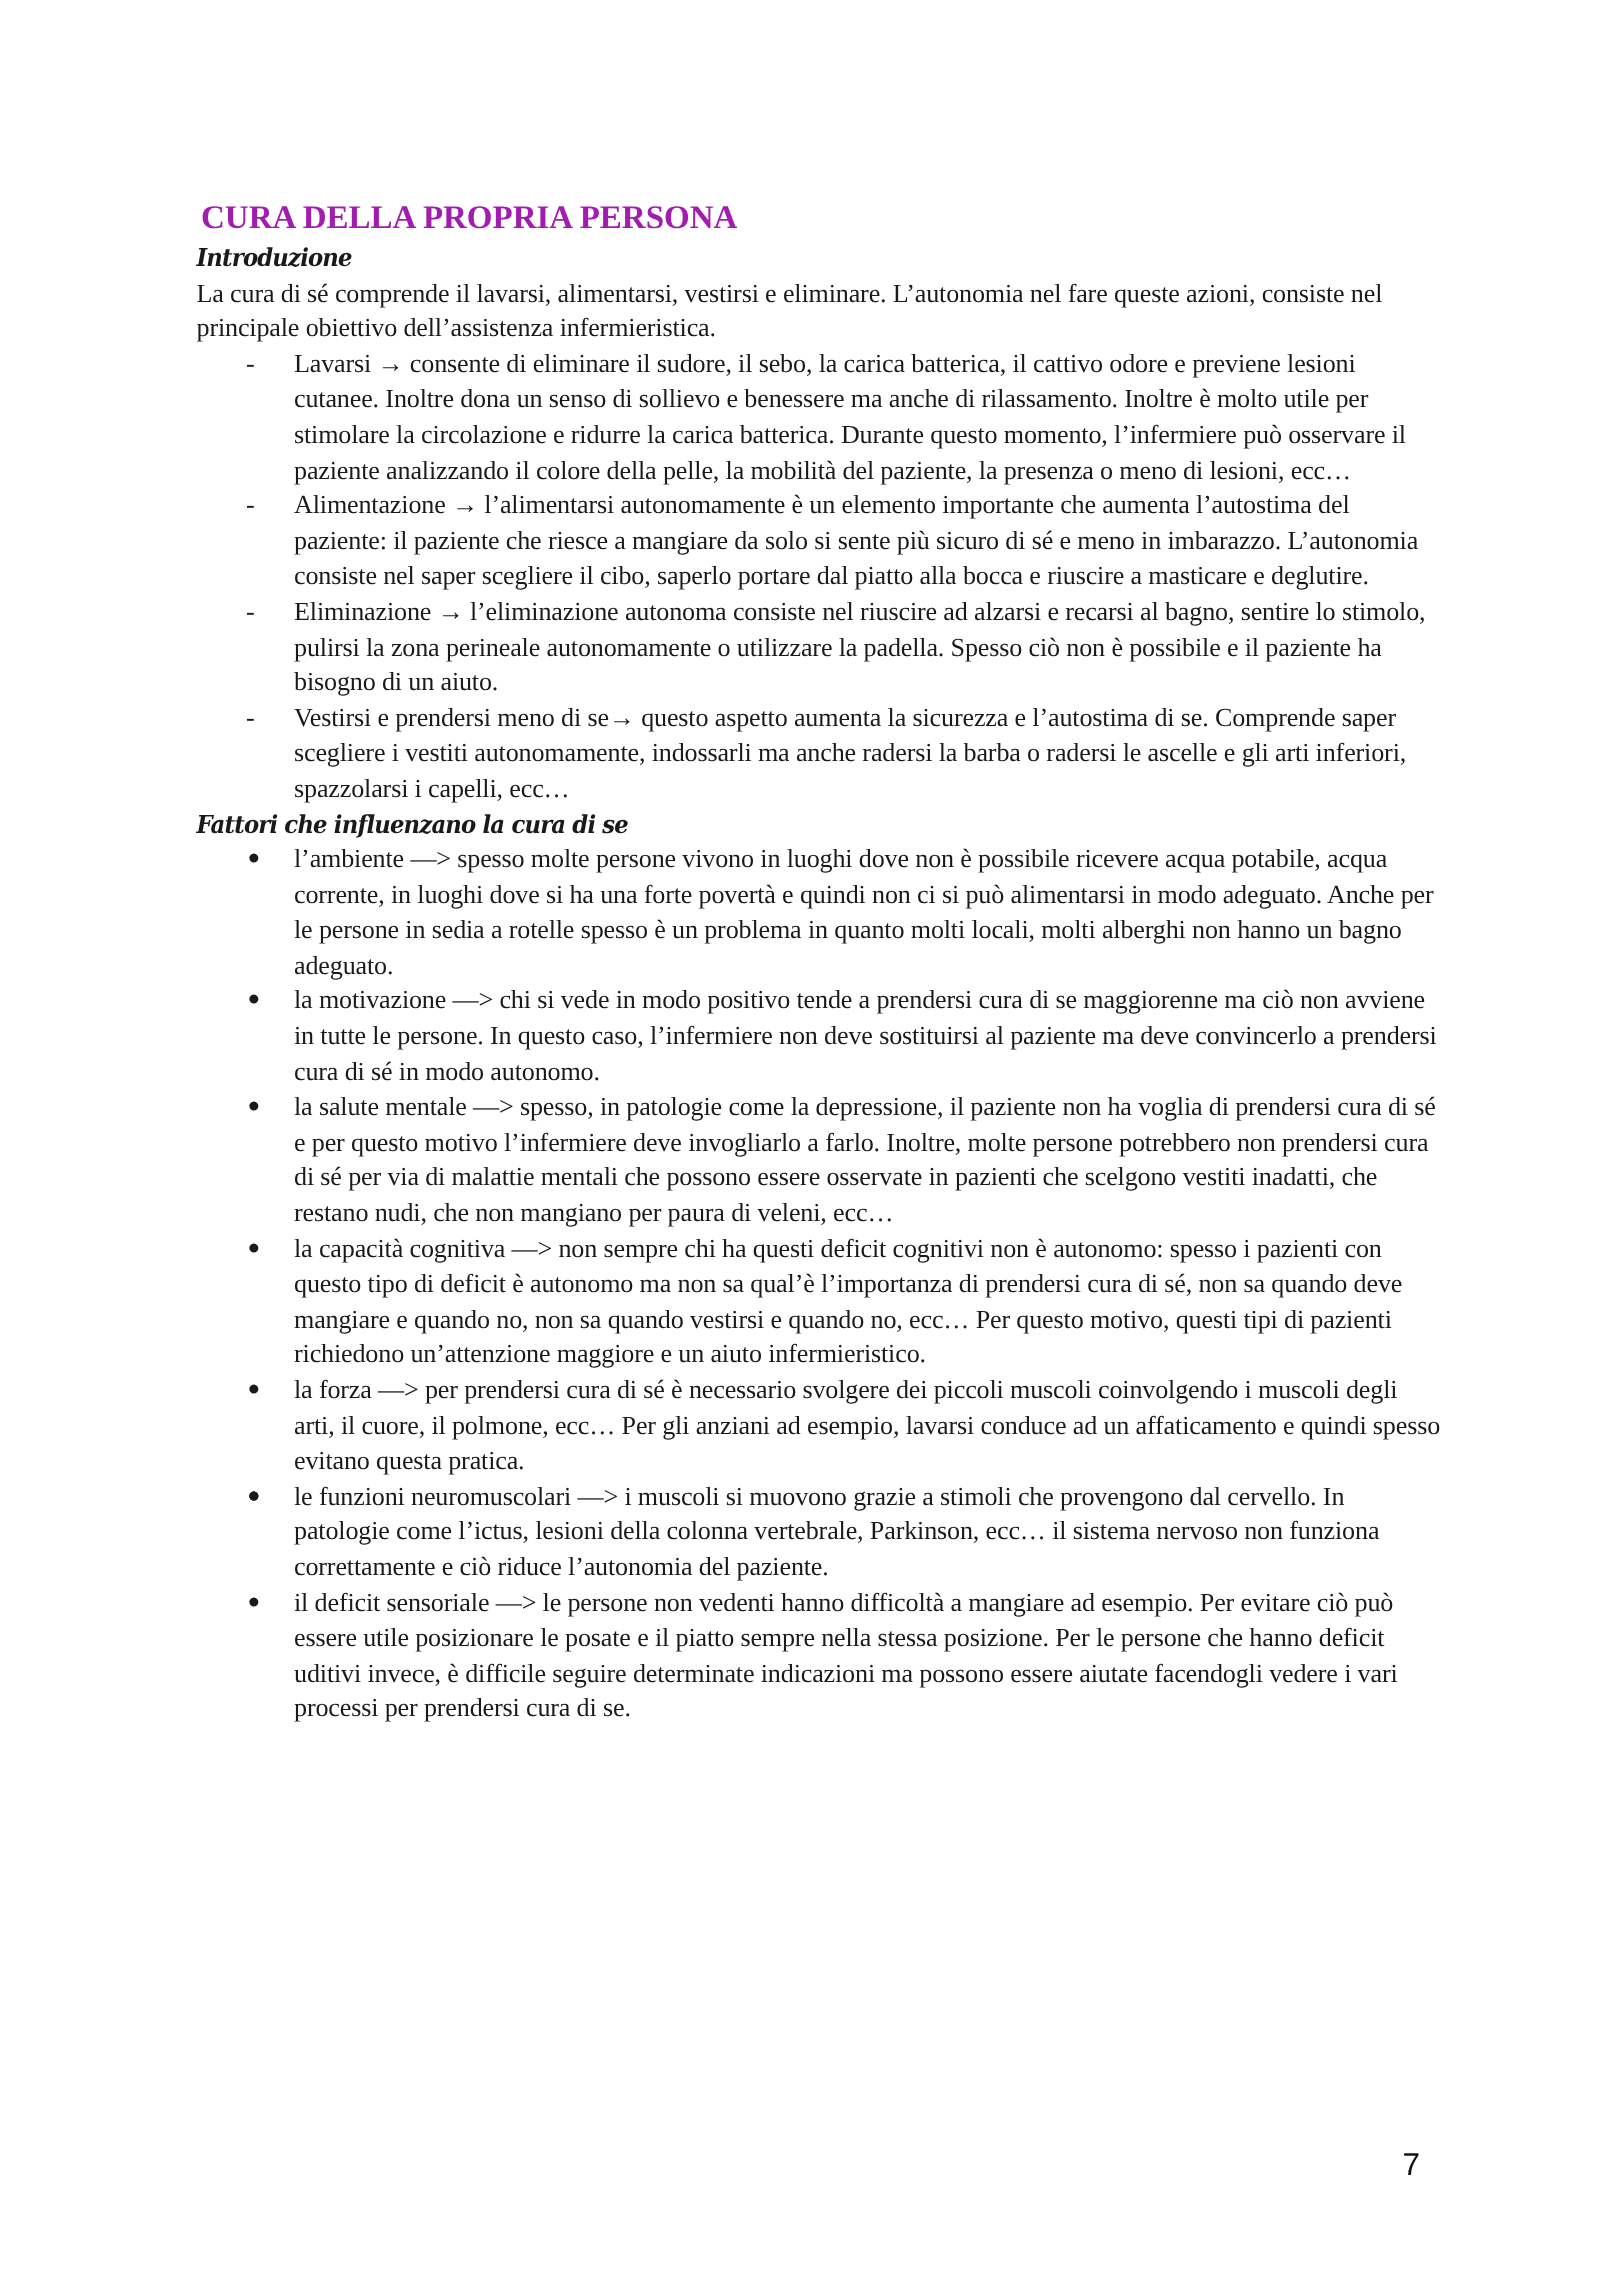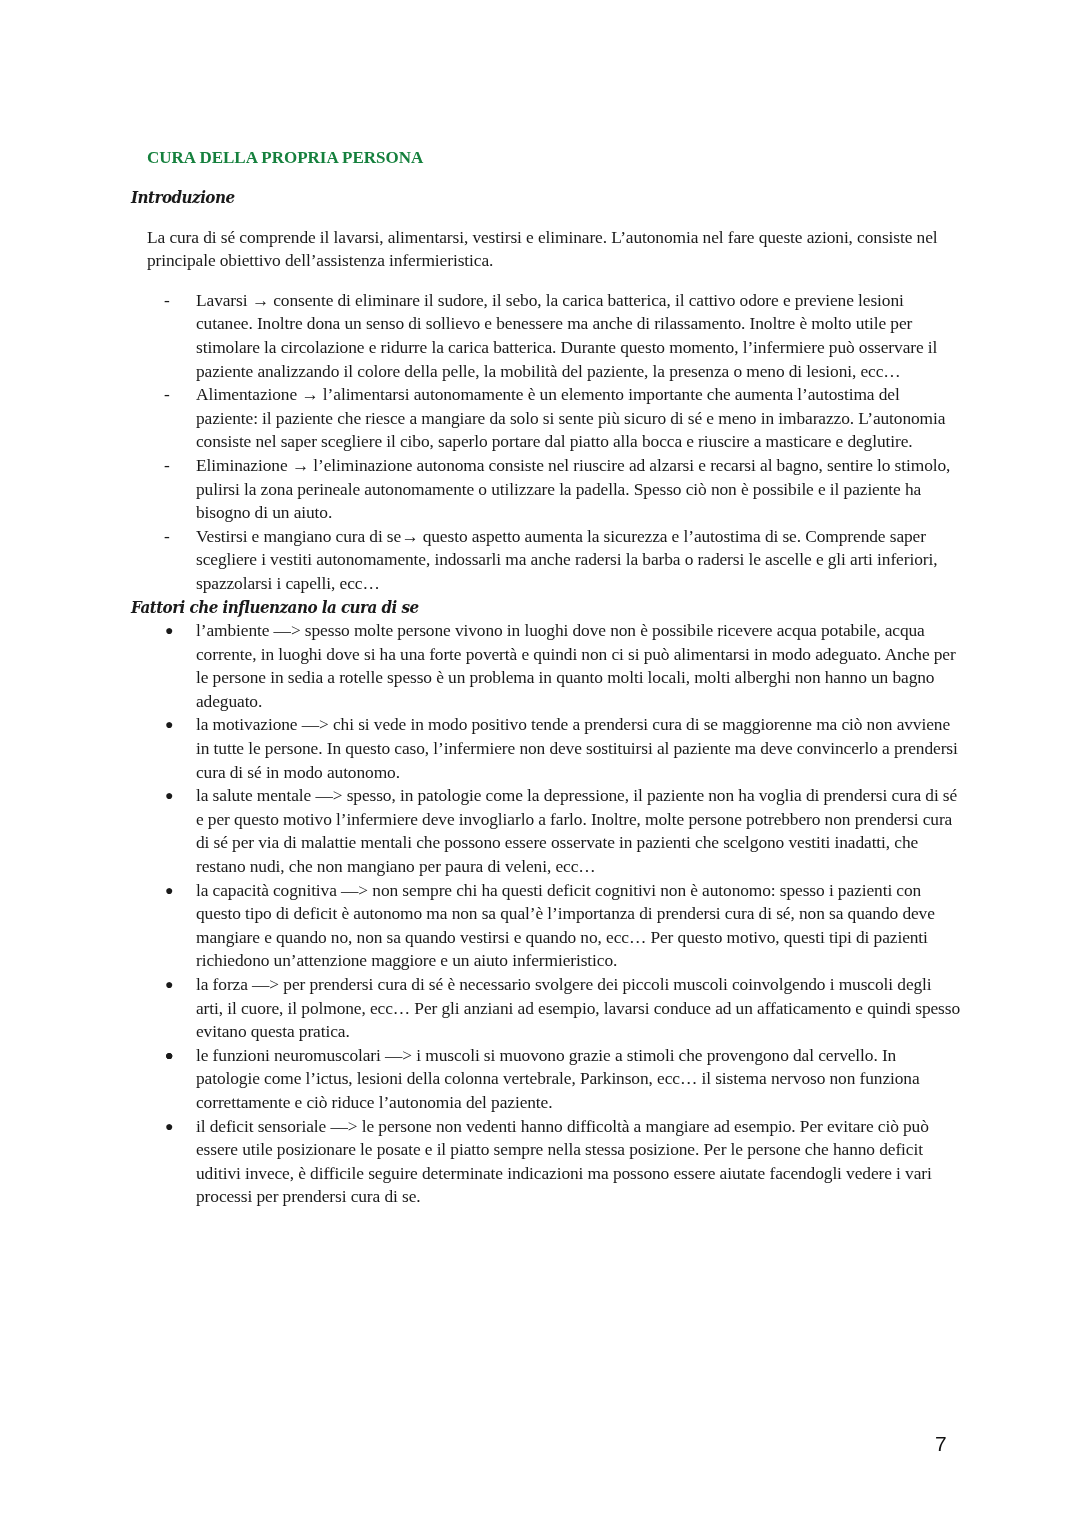--- a/index.html
+++ b/index.html
@@ -19,41 +19,41 @@
       position: absolute;
       left: 131px;
       top: 130px;
       width: 830px;
       font-family: "Liberation Serif", "DejaVu Serif", serif;
       font-size: 17.4px;
       line-height: 23.6px;
       letter-spacing: -0.1px;
     }
     .title {
-      color: #15803d;
+      color: #a21caf;
       font-weight: bold;
-      font-size: 17px;
+      font-size: 22px;
       line-height: 24px;
-      margin: 16px;
+      margin: 3px;
       letter-spacing: 0px;
     }
     .subheading {
       font-style: italic;
       font-weight: bold;
       font-size: 16.5px;
       line-height: 23.6px;
       margin: 0;
       font-family: "DejaVu Serif", serif;
       letter-spacing: -0.6px;
       transform: scaleX(0.92);
       transform-origin: left center;
       display: inline-block;
     }
     p.para {
-      margin: 16px;
+      margin: 0;
     }
     ul.list {
       list-style: none;
       margin: 0;
       padding: 0;
     }
     ul.list li {
       position: relative;
       padding-left: 65px;
       margin: 0;
@@ -82,21 +82,21 @@
 <div class="page">
   <h1 class="title">CURA DELLA PROPRIA PERSONA</h1>
 
   <section>
     <h2 class="subheading">Introduzione</h2>
     <p class="para">La cura di sé comprende il lavarsi, alimentarsi, vestirsi e eliminare. L’autonomia nel fare queste azioni, consiste nel principale obiettivo dell’assistenza infermieristica.</p>
     <ul class="list dashes">
       <li><span class="marker">-</span><span>Lavarsi → consente di eliminare il sudore, il sebo, la carica batterica, il cattivo odore e previene lesioni cutanee. Inoltre dona un senso di sollievo e benessere ma anche di rilassamento. Inoltre è molto utile per stimolare la circolazione e ridurre la carica batterica. Durante questo momento, l’infermiere può osservare il paziente analizzando il colore della pelle, la mobilità del paziente, la presenza o meno di lesioni, ecc…</span></li>
       <li><span class="marker">-</span><span>Alimentazione → l’alimentarsi autonomamente è un elemento importante che aumenta l’autostima del paziente: il paziente che riesce a mangiare da solo si sente più sicuro di sé e meno in imbarazzo. L’autonomia consiste nel saper scegliere il cibo, saperlo portare dal piatto alla bocca e riuscire a masticare e deglutire.</span></li>
       <li><span class="marker">-</span><span>Eliminazione → l’eliminazione autonoma consiste nel riuscire ad alzarsi e recarsi al bagno, sentire lo stimolo, pulirsi la zona perineale autonomamente o utilizzare la padella. Spesso ciò non è possibile e il paziente ha bisogno di un aiuto.</span></li>
-      <li><span class="marker">-</span><span>Vestirsi e mangiano cura di se→ questo aspetto aumenta la sicurezza e l’autostima di se. Comprende saper scegliere i vestiti autonomamente, indossarli ma anche radersi la barba o radersi le ascelle e gli arti inferiori, spazzolarsi i capelli, ecc…</span></li>
+      <li><span class="marker">-</span><span>Vestirsi e prendersi meno di se→ questo aspetto aumenta la sicurezza e l’autostima di se. Comprende saper scegliere i vestiti autonomamente, indossarli ma anche radersi la barba o radersi le ascelle e gli arti inferiori, spazzolarsi i capelli, ecc…</span></li>
     </ul>
   </section>
 
   <section>
     <h2 class="subheading">Fattori che influenzano la cura di se</h2>
     <ul class="list bullets">
       <li><span class="marker">●</span><span>l’ambiente —&gt; spesso molte persone vivono in luoghi dove non è possibile ricevere acqua potabile, acqua corrente, in luoghi dove si ha una forte povertà e quindi non ci si può alimentarsi in modo adeguato. Anche per le persone in sedia a rotelle spesso è un problema in quanto molti locali, molti alberghi non hanno un bagno adeguato.</span></li>
       <li><span class="marker">●</span><span>la motivazione —&gt; chi si vede in modo positivo tende a prendersi cura di se maggiorenne ma ciò non avviene in tutte le persone. In questo caso, l’infermiere non deve sostituirsi al paziente ma deve convincerlo a prendersi cura di sé in modo autonomo.</span></li>
       <li><span class="marker">●</span><span>la salute mentale —&gt; spesso, in patologie come la depressione, il paziente non ha voglia di prendersi cura di sé e per questo motivo l’infermiere deve invogliarlo a farlo. Inoltre, molte persone potrebbero non prendersi cura di sé per via di malattie mentali che possono essere osservate in pazienti che scelgono vestiti inadatti, che restano nudi, che non mangiano per paura di veleni, ecc…</span></li>
       <li><span class="marker">●</span><span>la capacità cognitiva —&gt; non sempre chi ha questi deficit cognitivi non è autonomo: spesso i pazienti con questo tipo di deficit è autonomo ma non sa qual’è l’importanza di prendersi cura di sé, non sa quando deve mangiare e quando no, non sa quando vestirsi e quando no, ecc… Per questo motivo, questi tipi di pazienti richiedono un’attenzione maggiore e un aiuto infermieristico.</span></li>

